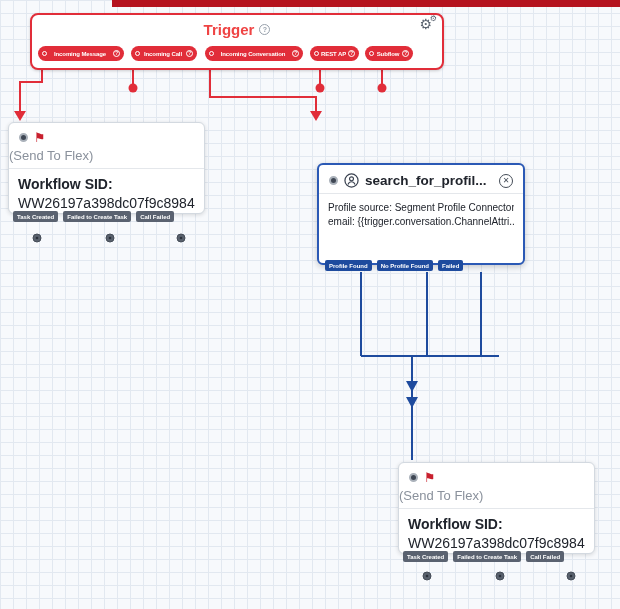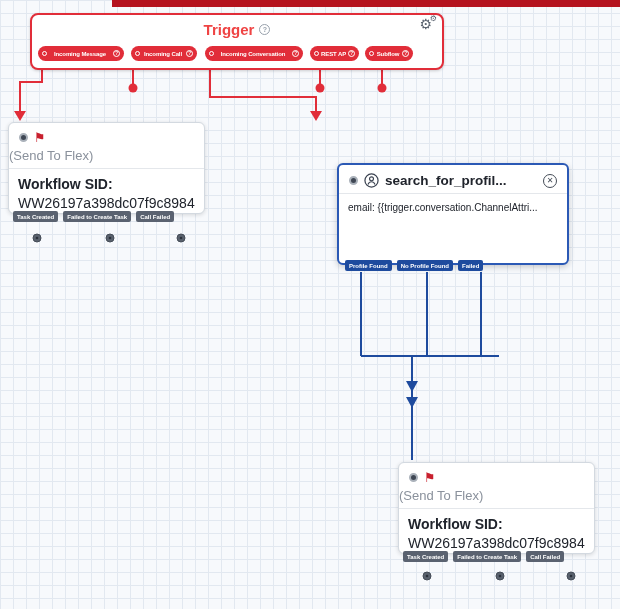--- a/index.html
+++ b/index.html
@@ -178,33 +178,34 @@
       <div class="lbl">Workflow SID:</div>
       <div class="val">WW26197a398dc07f9c8984e0e05d48...</div>
     </div>
     <div class="trans">
       <span class="t gray">Task Created</span>
       <span class="t gray">Failed to Create Task</span>
       <span class="t gray">Call Failed</span>
     </div>
   </div>
 
-  <div class="widget selected" style="left:337px;top:163px;width:232px;height:102px">
+  <div class="widget selected" style="left:317px;top:163px;width:208px;height:102px">
     <div class="w-head">
       <span class="port-dot"></span>
       <svg class="person-icon" width="15" height="15" viewBox="0 0 16 16">
         <circle cx="8" cy="8" r="7" fill="none" stroke="#3a4250" stroke-width="1.3"></circle>
         <circle cx="8" cy="6.2" r="2.1" fill="none" stroke="#3a4250" stroke-width="1.2"></circle>
         <path d="M4.2 12.3c.8-2 2.2-3 3.8-3s3 1 3.8 3" fill="none" stroke="#3a4250" stroke-width="1.2"></path>
       </svg>
       <span class="w-title">search_for_profil...</span>
       <span class="close-circle">✕</span>
     </div>
     <div class="w-div"></div>
     <div class="w-body2">
+      <div>Profile source: Segment Profile Connector</div>
       <div>email: {{trigger.conversation.ChannelAttri...</div>
     </div>
     <div class="trans" style="left:6px;bottom:-8px">
       <span class="t blue">Profile Found</span>
       <span class="t blue">No Profile Found</span>
       <span class="t blue">Failed</span>
     </div>
   </div>
 
   <div class="widget" style="left:398px;top:462px;width:197px;height:92px">

